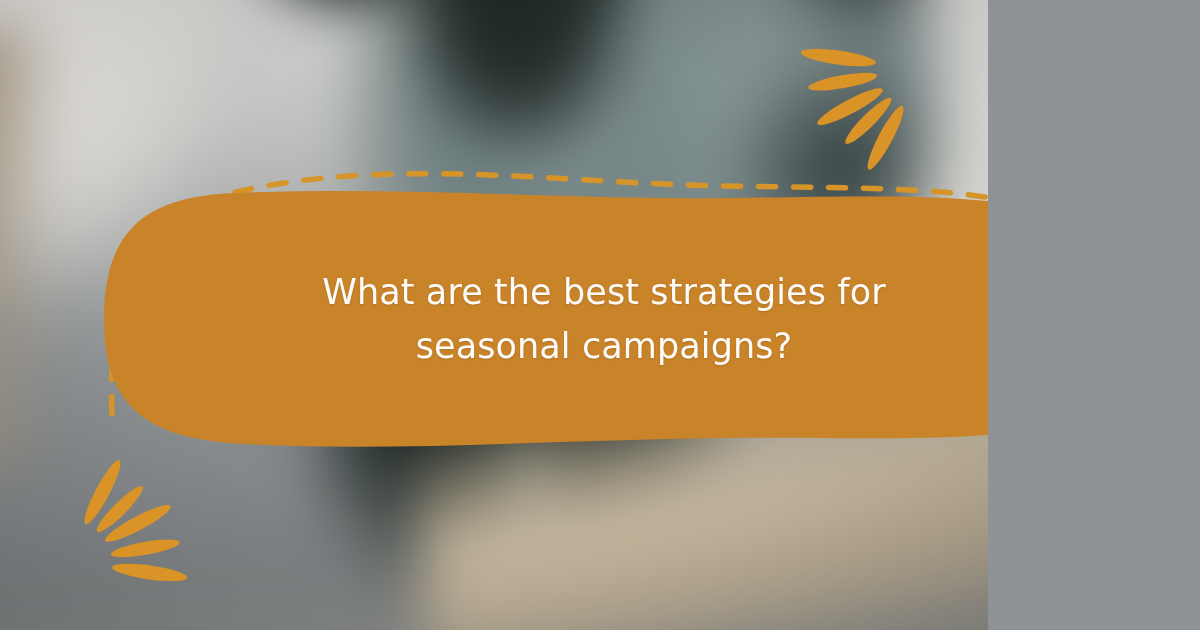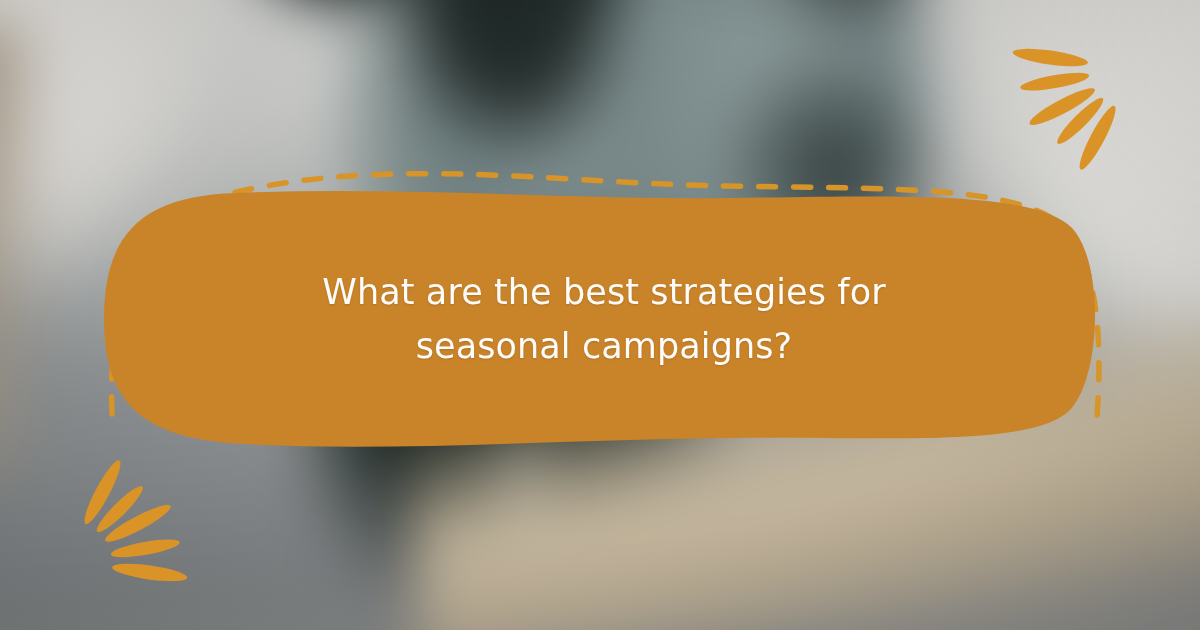--- a/index.html
+++ b/index.html
@@ -8,21 +8,21 @@
   html, body {
     width:1200px;
     height:630px;
     overflow:hidden;
     background:#8f9396;
     font-family:"DejaVu Sans", sans-serif;
   }
 
   #stage {
     position:relative;
-    width:1200px;
+    width:988px;
     height:630px;
     overflow:hidden;
   }
 
   
   #photo-bg {
     position:absolute;
     inset:-80px;
     filter:blur(26px) saturate(0.85);
     transform:scale(1.06);

